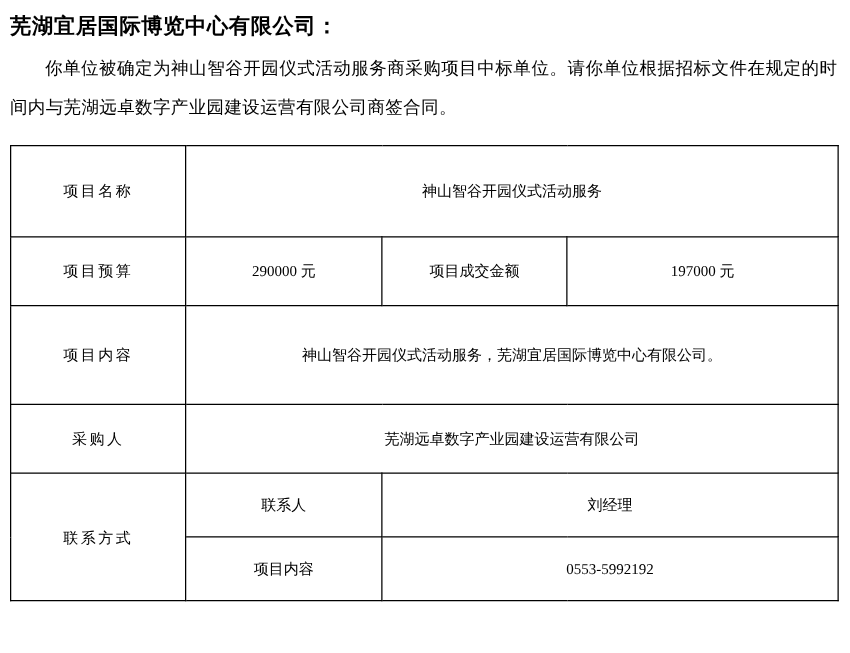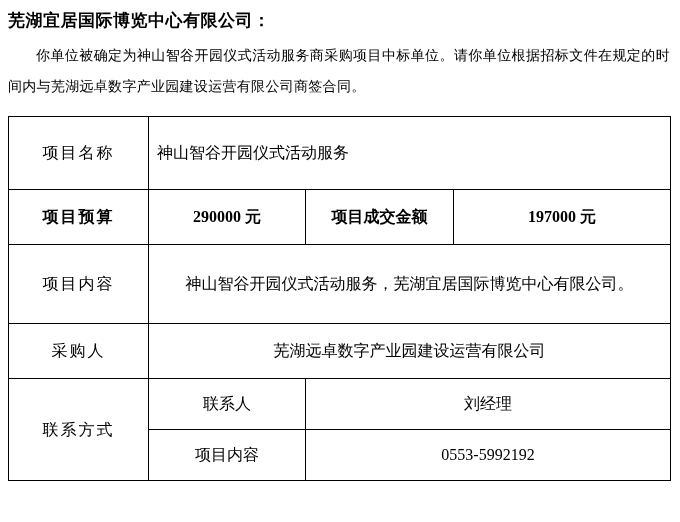--- a/index.html
+++ b/index.html
@@ -37,33 +37,33 @@
     letter-spacing: 0.3px;
   }
   table.info {
     border-collapse: collapse;
     width: 662px;
     margin: 4px 0 0 8px;
     table-layout: fixed;
   }
   table.info td {
     border: 1px solid #000000;
-    font-size: 16px;
+    font-size: 12px;
     padding: 6px 8px;
     vertical-align: middle;
     line-height: 28px;
   }
   .c-center { text-align: center; }
-  .c-left { text-align: left; margin-top: 16px; }
+  .c-left { text-align: center; margin-top: 16px; }
   .label-cell {
     text-align: center;
     letter-spacing: 2px;
   }
   .row-name td { height: 60px; }
-  .row-budget td { height: 42px; font-weight: bold; }
+  .row-budget td { height: 42px; }
   .row-content td { height: 66px; }
   .row-buyer td { height: 42px; }
   .row-contact td { height: 38px; }
   .content-text {
     text-align: center;
     line-height: 30px;
   }
 </style>
 </head>
 <body>

